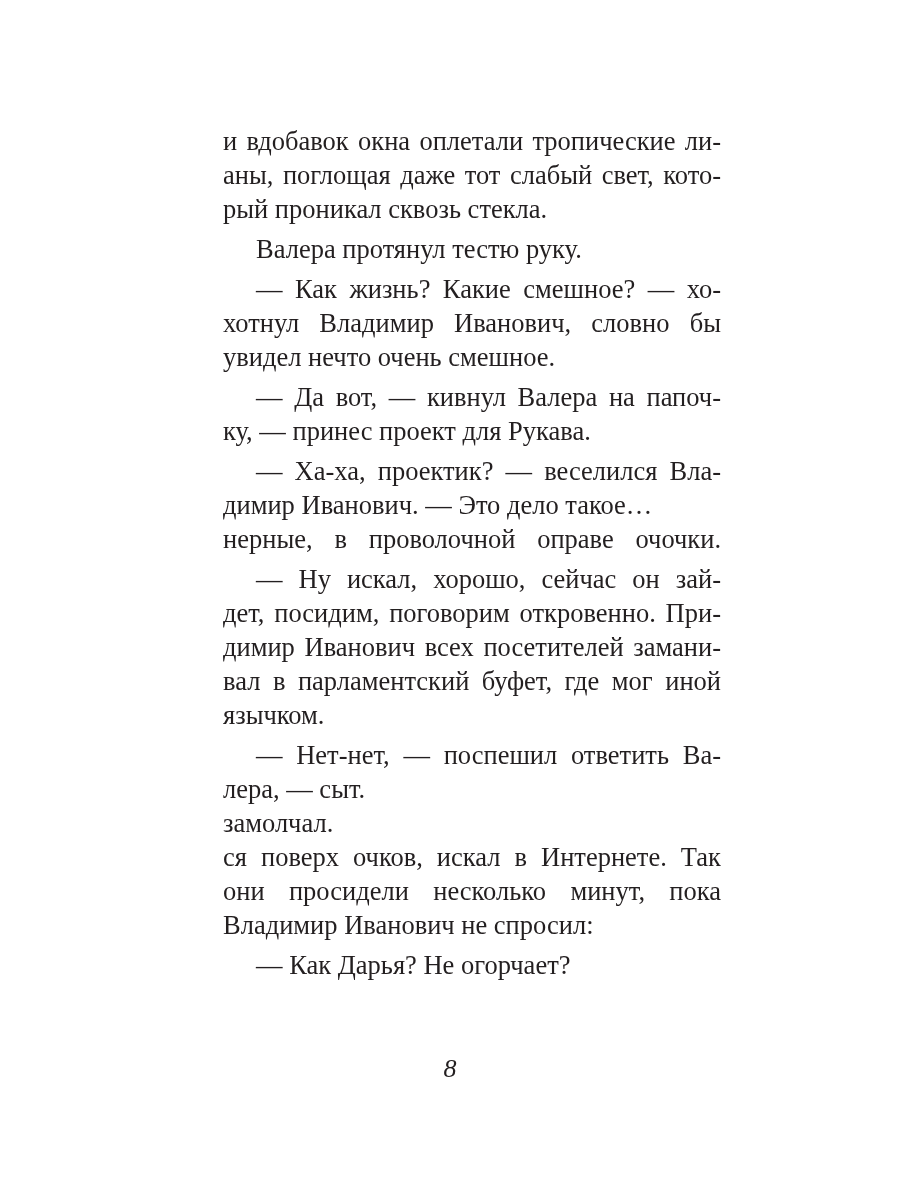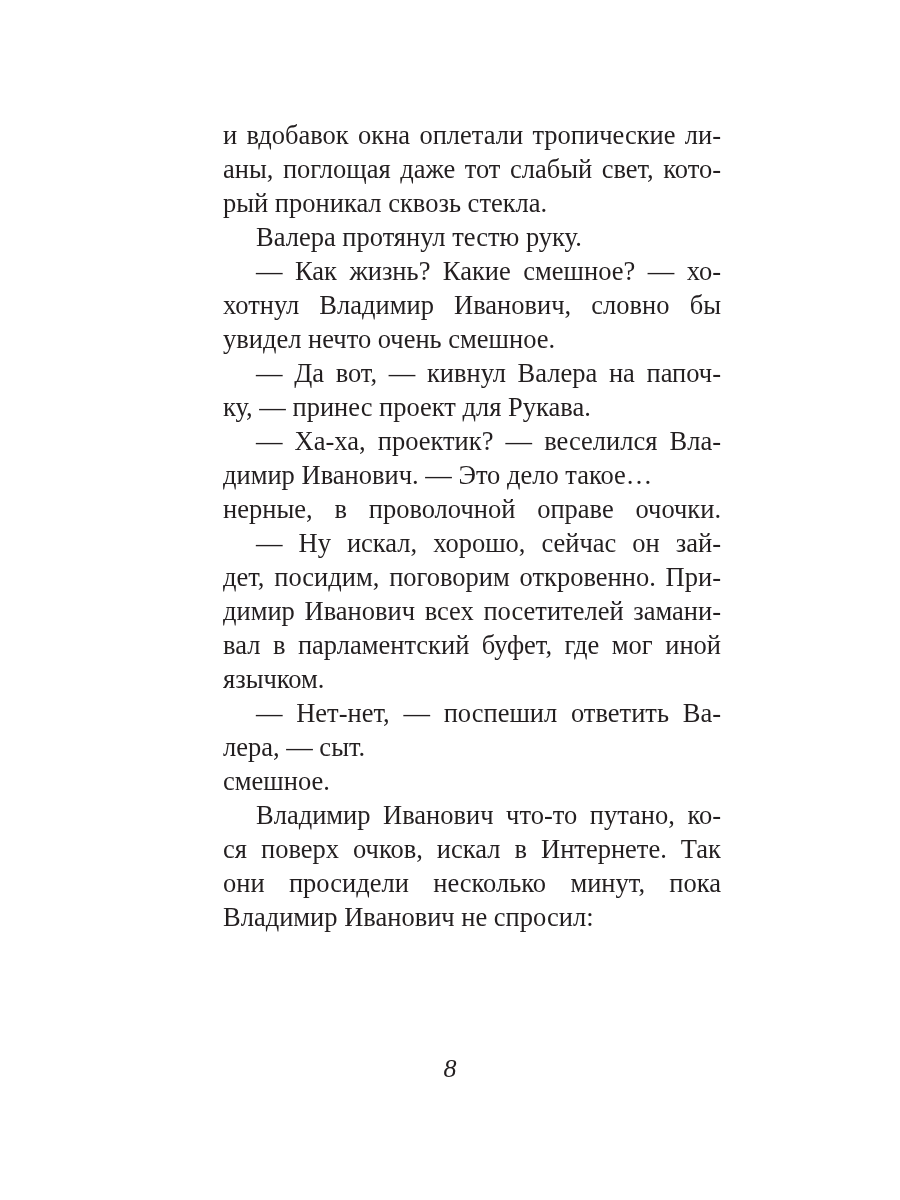--- a/index.html
+++ b/index.html
@@ -7,36 +7,37 @@
       width: 900px; height: 1200px;
       background: #ffffff;
       position: relative;
       overflow: hidden;
       font-family: "Liberation Serif", "DejaVu Serif", serif;
       color: #231f20;
     }
     .page-text {
       position: absolute;
       left: 223px;
-      top: 118px;
+      top: 124px;
       width: 498px;
     }
     .line {
       height: 34px;
       line-height: 34px;
       font-size: 26.5px;
       white-space: nowrap;
       text-align: justify;
       text-align-last: justify;
     }
     .line.last {
       text-align-last: left;
     }
     .line.indent {
       padding-left: 33px;
+      margin-top: 6px;
     }
     .page-number {
       position: absolute;
       left: 0; width: 900px;
       top: 1054px;
       text-align: center;
       font-style: italic;
       font-size: 26px;
       line-height: 30px;
     }
@@ -57,20 +58,20 @@
   <div class="line indent">— Ха-ха, проектик? — веселился Вла-</div>
   <div class="line last">димир Иванович. — Это дело такое…</div>
   <div class="line">нерные, в проволочной оправе очочки.</div>
   <div class="line indent">— Ну искал, хорошо, сейчас он зай-</div>
   <div class="line">дет, посидим, поговорим откровенно. При-</div>
   <div class="line">димир Иванович всех посетителей замани-</div>
   <div class="line">вал в парламентский буфет, где мог иной</div>
   <div class="line last">язычком.</div>
   <div class="line indent">— Нет-нет, — поспешил ответить Ва-</div>
   <div class="line last">лера, — сыт.</div>
-  <div class="line last">смешное.</div>
-  <div class="line indent">Владимир Иванович что-то путано, ко-</div>
+  <div class="line last">замолчал.</div>
   <div class="line">ся поверх очков, искал в Интернете. Так</div>
   <div class="line">они просидели несколько минут, пока</div>
   <div class="line last">Владимир Иванович не спросил:</div>
+  <div class="line indent last">— Как Дарья? Не огорчает?</div>
 </div>
 
 <div class="page-number">8</div>
 
 </body></html>

